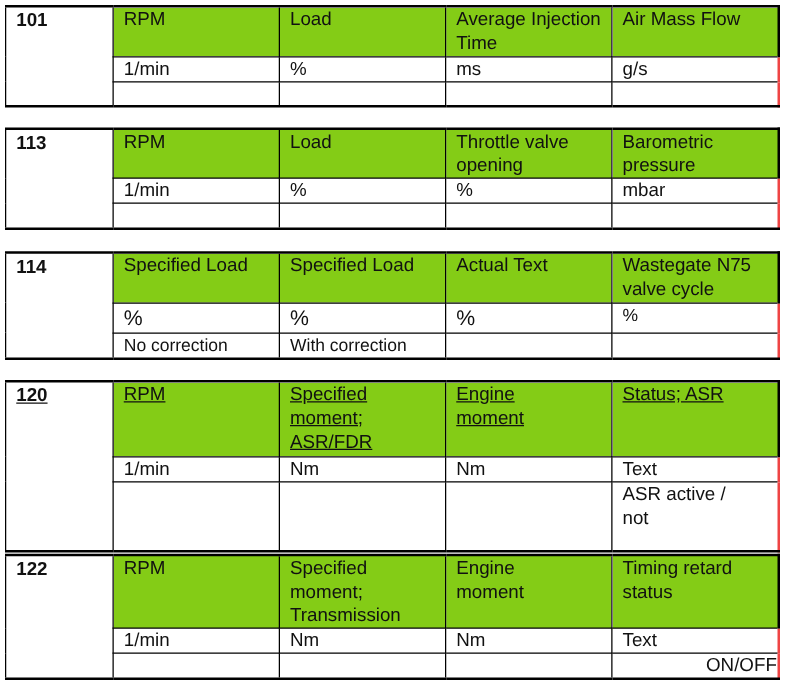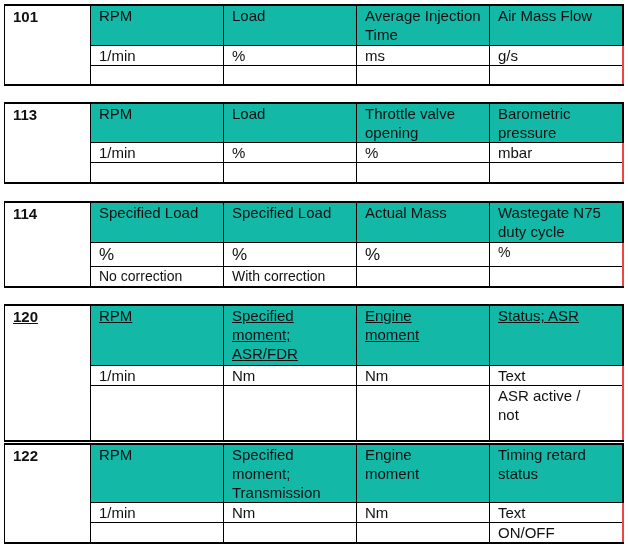--- a/index.html
+++ b/index.html
@@ -3,21 +3,21 @@
 <meta charset="utf-8">
 <style>
   html, body { margin: 0; padding: 0; background: #ffffff; }
   body { width: 628px; height: 551px; position: relative; overflow: hidden;
          font-family: "Liberation Sans", sans-serif; color: #111; }
   table.blk { position: absolute; left: 4px; width: 618px; border-collapse: collapse; table-layout: fixed; }
   table.blk td { border: 1px solid #000; padding: 0 0 0 8px; vertical-align: top;
                  font-size: 15px; line-height: 19px; overflow: hidden; }
   table.blk td.num { font-weight: bold; font-size: 15px; padding-left: 8px; padding-top: 1px;
                      border-top: 2px solid #000; border-bottom: 2px solid #000; }
-  table.blk tr.hdr td.h { background: #14b8a6; padding-top: 0px; border-top: 2px solid #000; }
+  table.blk tr.hdr td.h { background: #84cc16; padding-top: 0px; border-top: 2px solid #000; }
   table.blk tr.hdr td.h.last { border-right: 2px solid #000; }
   table.blk tr td.last { border-right: 2px solid #ef4444; }
   table.blk tr.lastrow td { border-bottom: 2px solid #000; }
   table.blk td.small { font-size: 14px; }
   col.c0 { width: 86px; } col.c1 { width: 133px; } col.c2 { width: 133px; } col.c3 { width: 133px; } col.c4 { width: 133px; }
 </style>
 </head>
 <body>
 
 <table class="blk" style="top:4px;">
@@ -88,22 +88,22 @@
       <col class="c1">
       <col class="c2">
       <col class="c3">
       <col class="c4">
     </colgroup>
   <tbody>
       <tr class="hdr" style="height:40px;">
     <td class="num" rowspan="3">114</td>
     <td class="h">Specified Load</td>
     <td class="h">Specified Load</td>
-    <td class="h">Actual Mass</td>
-    <td class="h last">Wastegate N75 duty cycle</td>
+    <td class="h">Actual Text</td>
+    <td class="h last">Wastegate N75 valve cycle</td>
   </tr>
   <tr style="height:24px;">
     <td style="font-size:17px;line-height:23px;">%</td>
     <td style="font-size:17px;line-height:23px;">%</td>
     <td style="font-size:17px;line-height:23px;">%</td>
     <td class="last" style="font-size:14px;">%</td>
   </tr>
   <tr class="lastrow" style="height:19px;">
     <td class="small">No correction</td>
     <td class="small">With correction</td>
@@ -159,20 +159,20 @@
     <td class="h" style="padding-right:20px;">Specified moment; Transmission</td>
     <td class="h" style="padding-right:50px;">Engine moment</td>
     <td class="h last" style="padding-right:20px;">Timing retard status</td>
   </tr>
   <tr style="height:19px;">
     <td>1/min</td>
     <td>Nm</td>
     <td>Nm</td>
     <td class="last">Text</td>
   </tr>
-  <tr class="lastrow" style="height:19px;">
+  <tr class="lastrow" style="height:19px;text-align:right;">
     <td></td>
     <td></td>
     <td></td>
     <td class="last">ON/OFF</td>
   </tr>
 </tbody>
   </table>
 
 </body></html>

